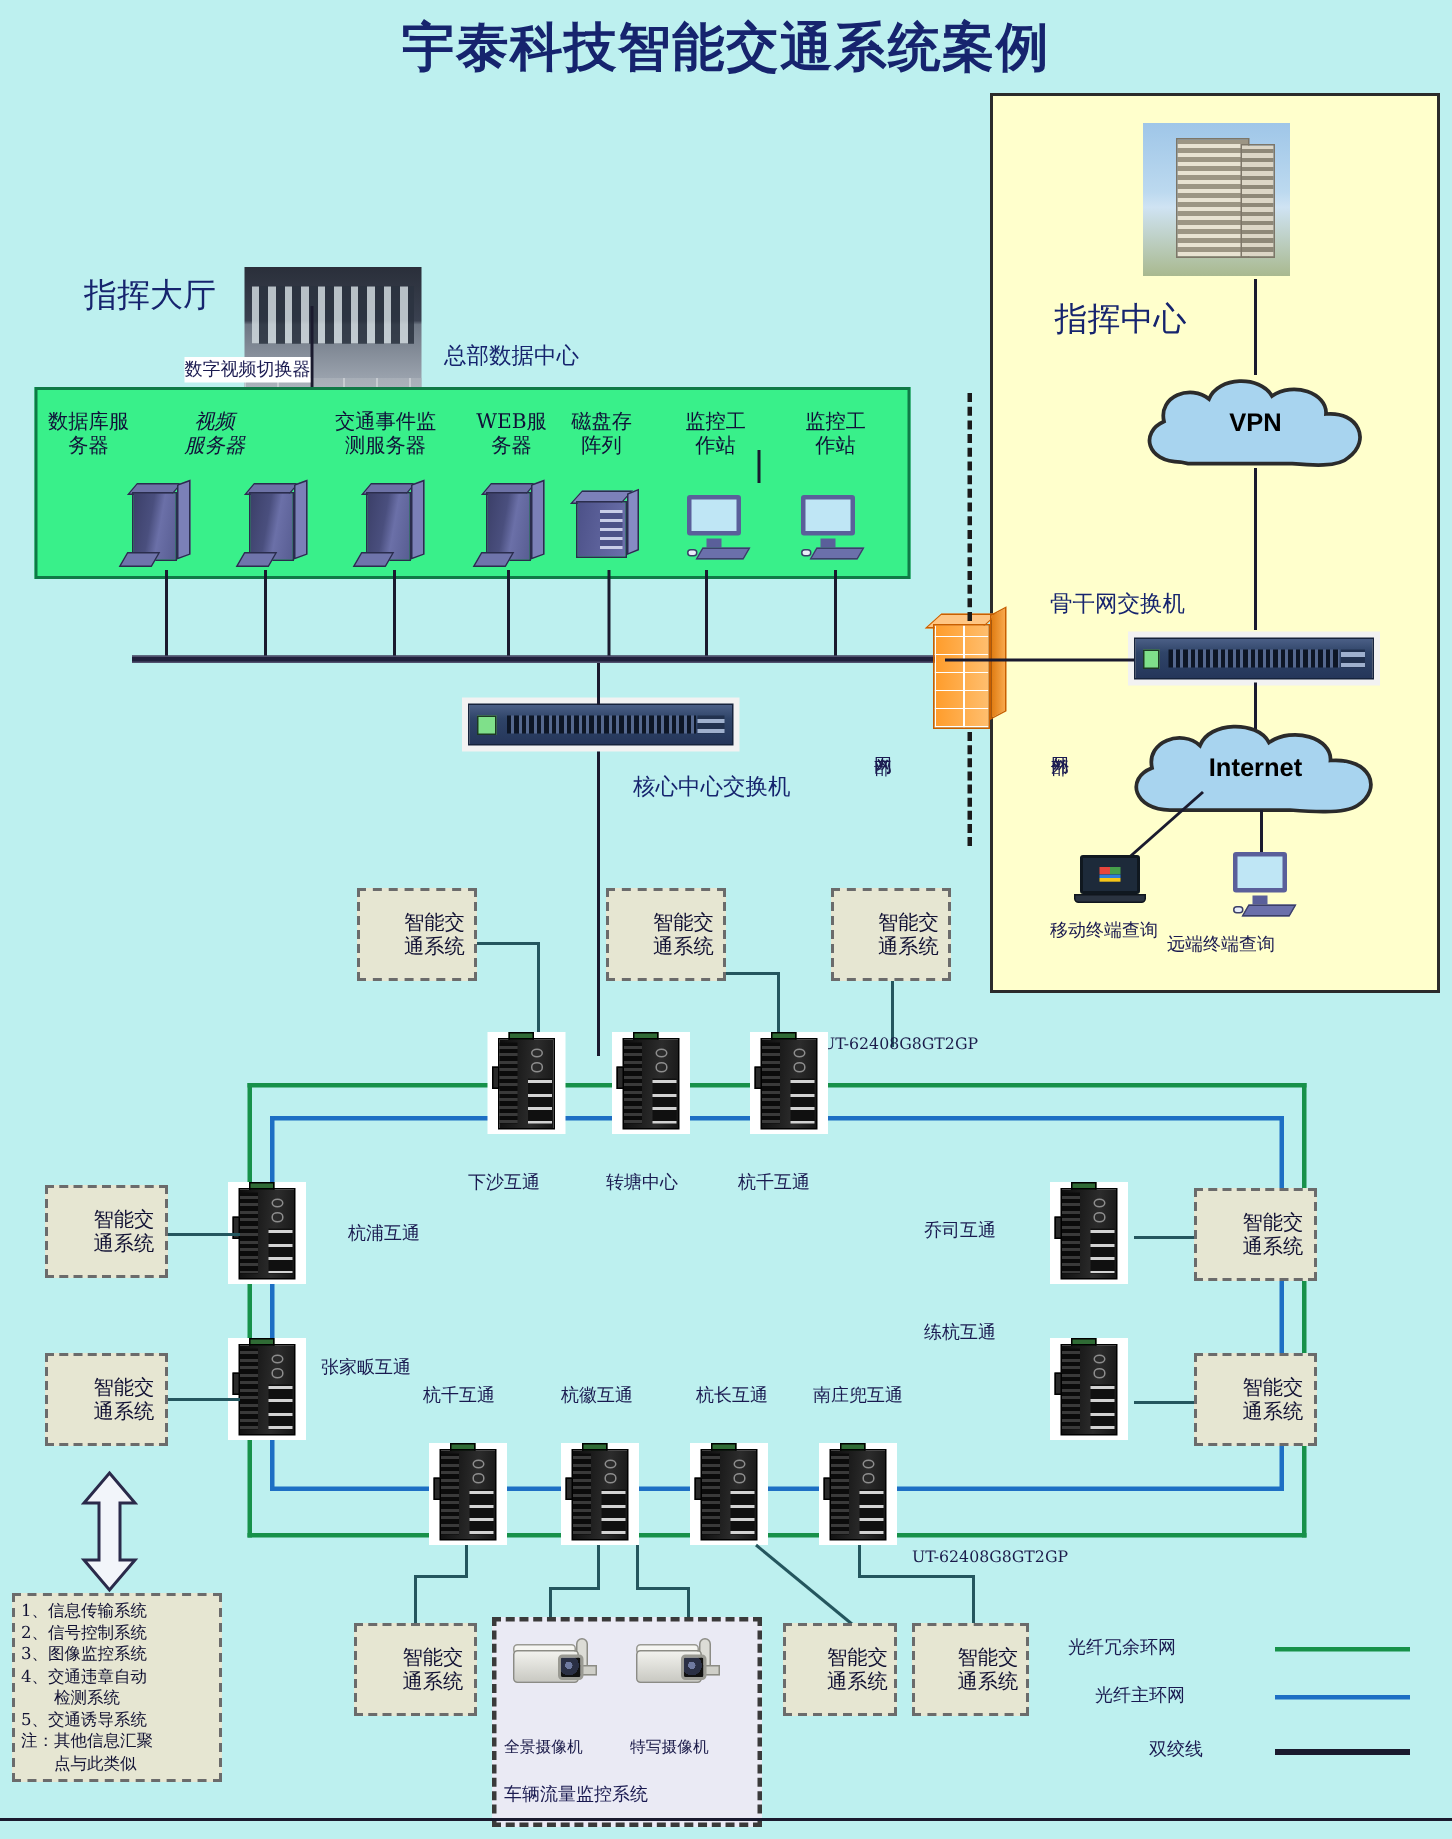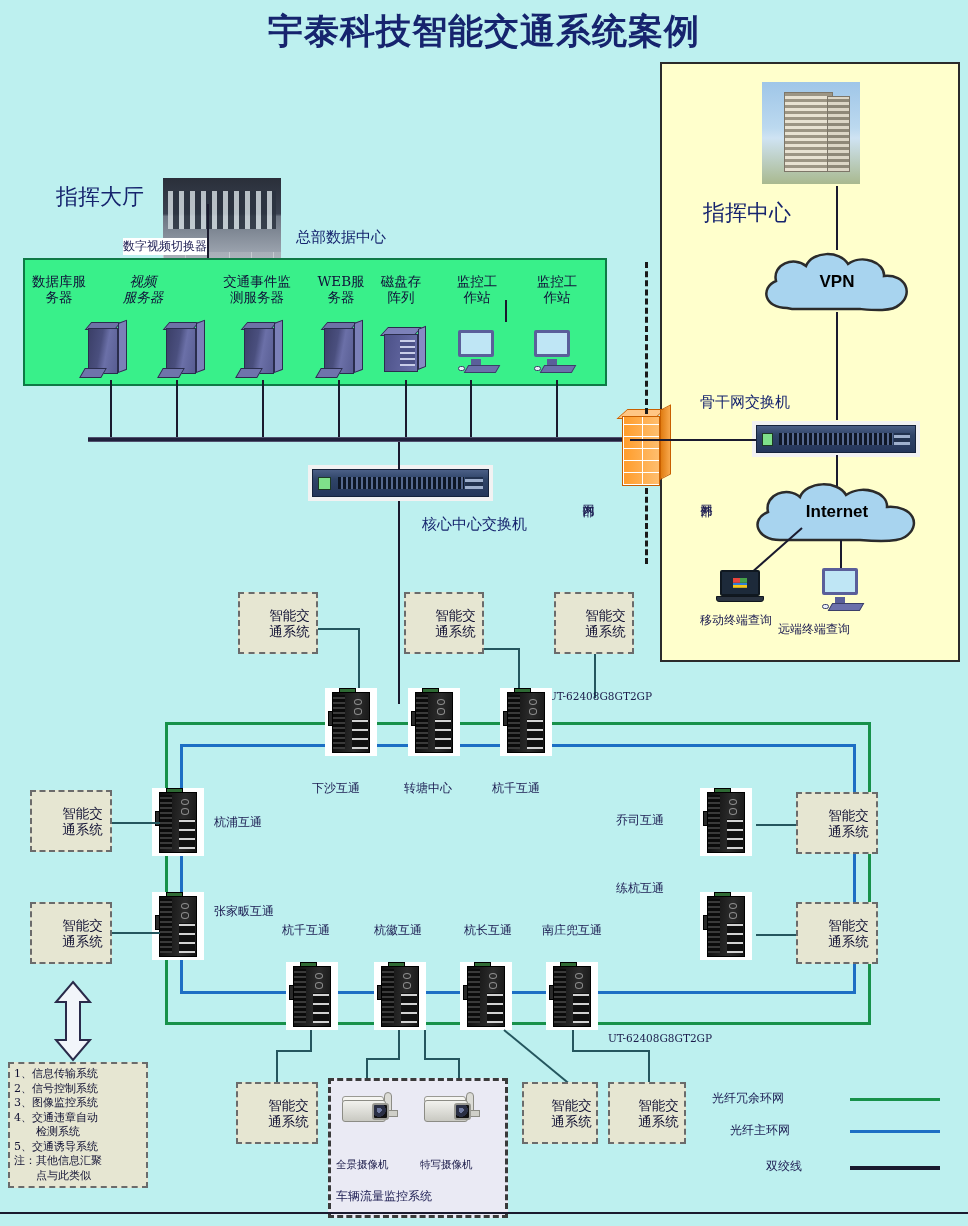--- a/index.html
+++ b/index.html
@@ -525,21 +525,21 @@
     </div>
   <div class="dinsw abs" style="left:152px; top:892px; width:52px; height:68px;">
     <div class="grn"></div>
       <div class="blk"></div>
       <div class="ear"></div>
       <div class="fins"></div>
     <div class="dial"></div>
       <div class="dial2"></div>
       <div class="jacks"></div>
     </div>
-  <div class="lbl-sm abs" style="left:214px; top:814px;">杭浦互通</div>
+  <div class="lbl-sm abs" style="left:232px; top:814px;">杭浦互通</div>
   <div class="lbl-sm abs" style="left:214px; top:903px;">张家畈互通</div>
 
   <div class="itsbox abs" style="left:30px; top:790px; width:82px; height:62px;">智能交<br>通系统</div>
   <div class="itsbox abs" style="left:30px; top:902px; width:82px; height:62px;">智能交<br>通系统</div>
   <div class="ht abs" style="left:112px; top:822px; width:48px;"></div>
   <div class="ht abs" style="left:112px; top:932px; width:48px;"></div>
 
   <div class="dinsw abs" style="left:700px; top:788px; width:52px; height:68px;">
     <div class="grn"></div>
       <div class="blk"></div>

